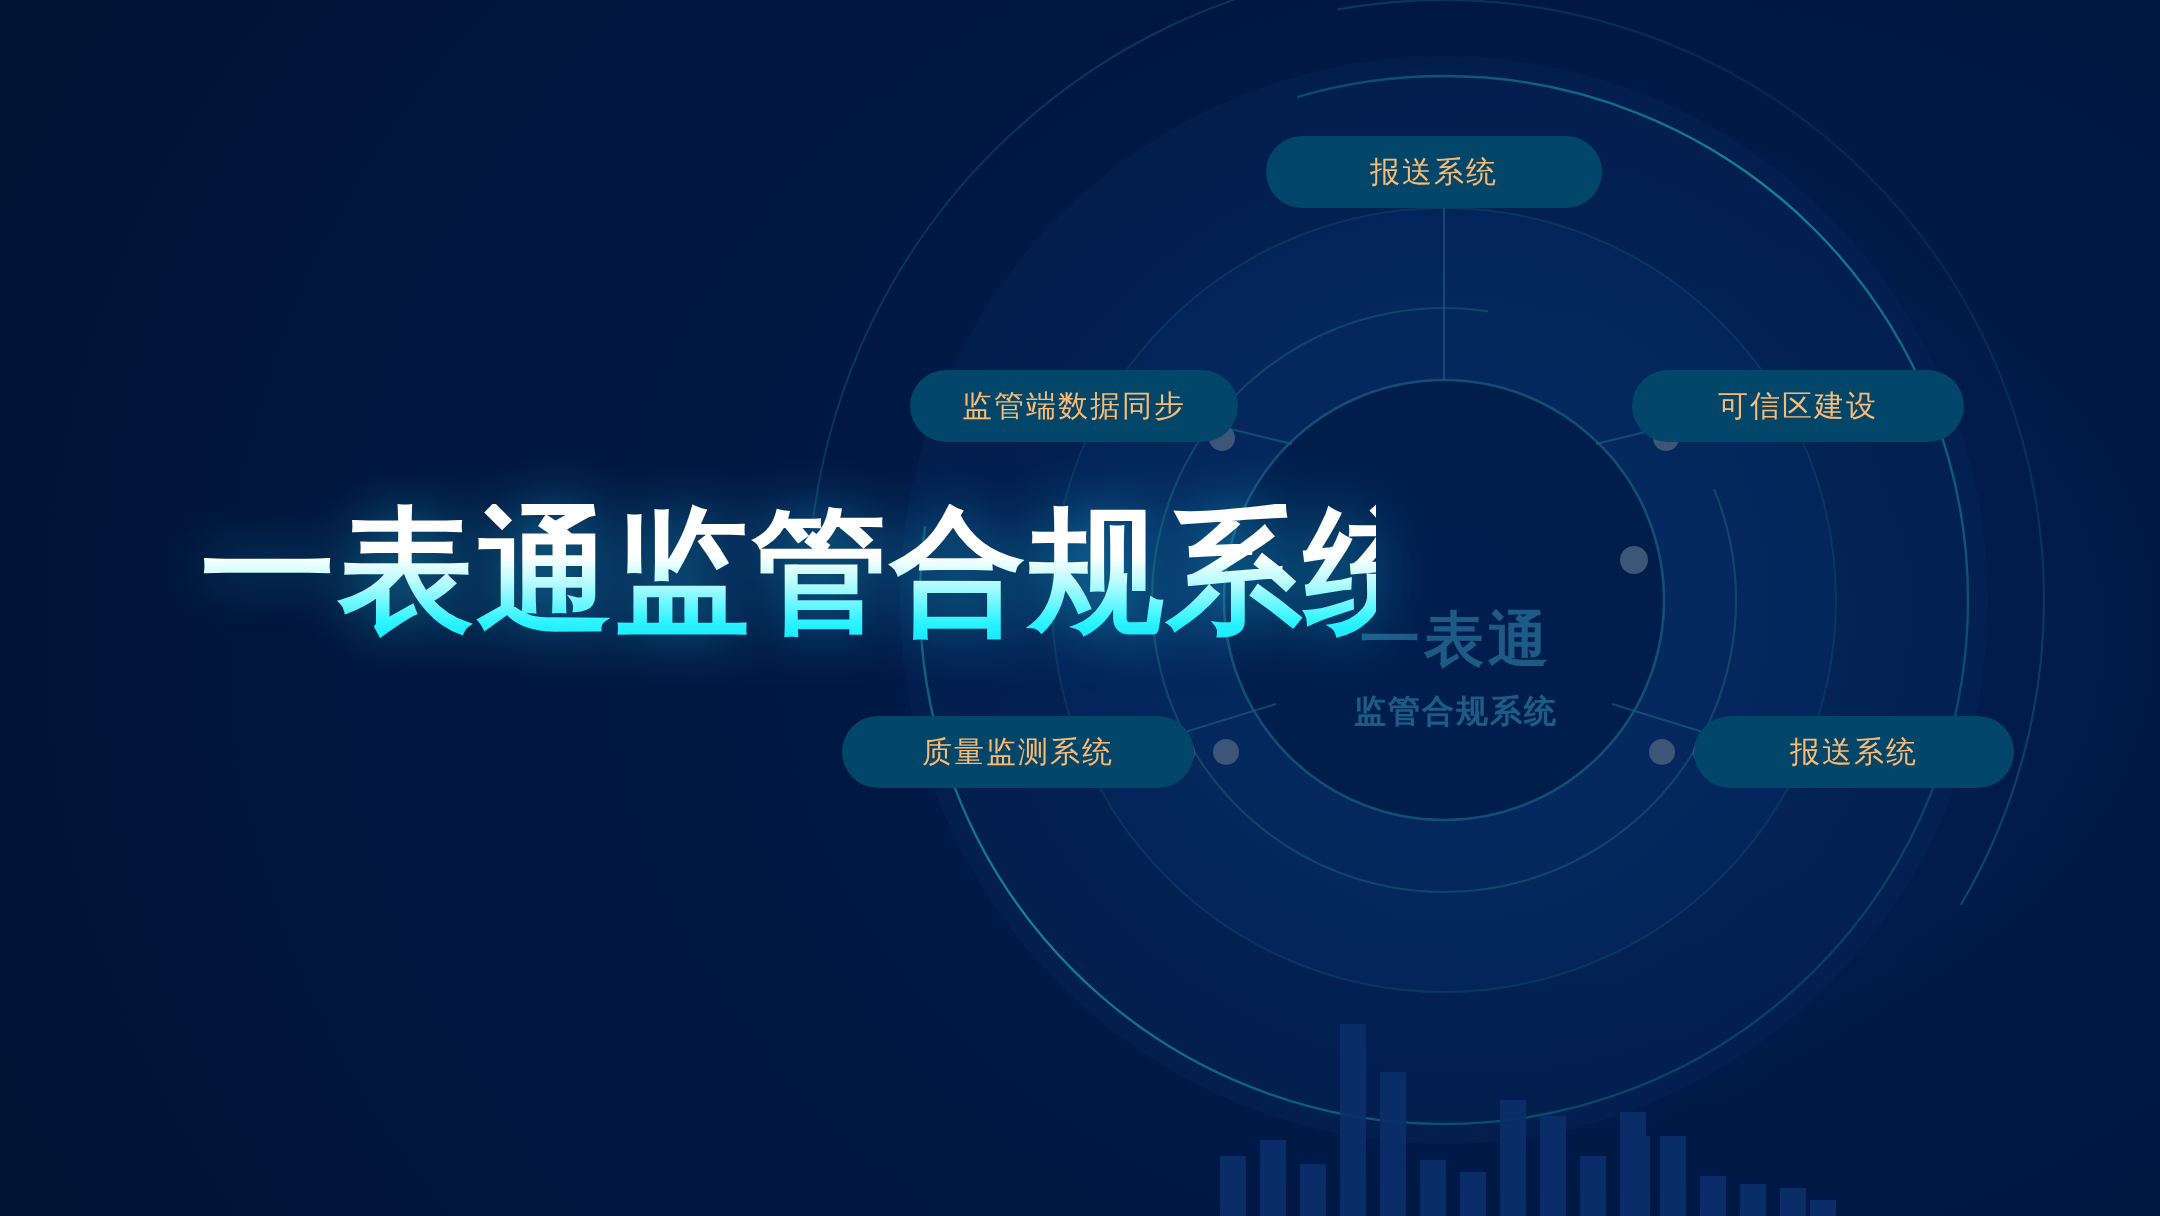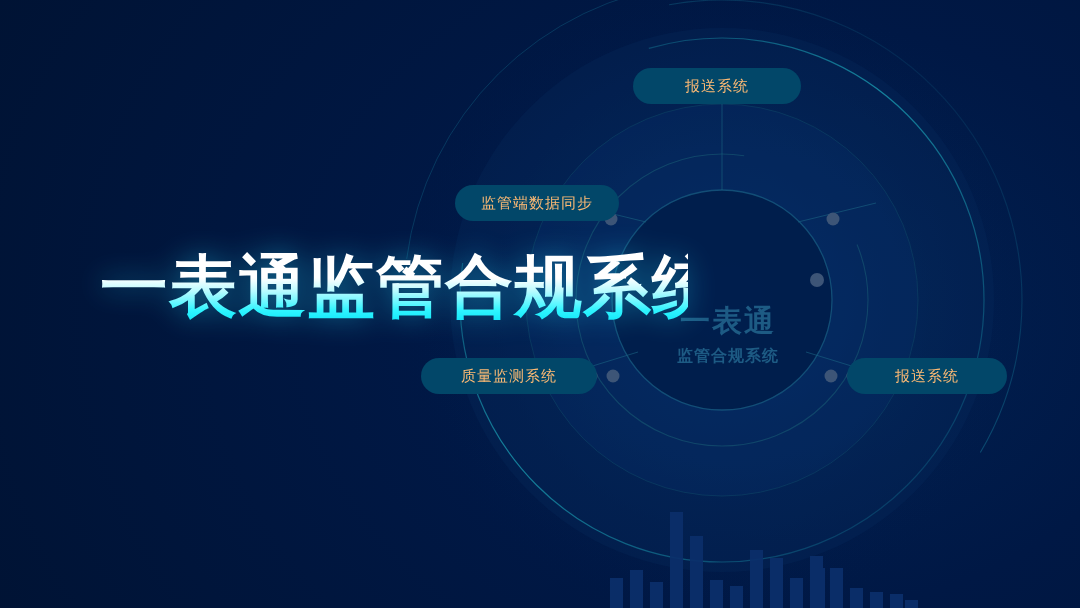--- a/index.html
+++ b/index.html
@@ -192,16 +192,17 @@
     <h1 id="main-title">一表通监管合规系统</h1>
   </div>
 
   <div id="center-label">
     <div id="center-title">一表通</div>
     <div id="center-sub">监管合规系统</div>
   </div>
 
   <div class="pill" id="pill-0">报送系统</div>
   <div class="pill" id="pill-1">监管端数据同步</div>
+  <div class="pill" id="pill-2">可信区建设</div>
   <div class="pill" id="pill-3">质量监测系统</div>
   <div class="pill" id="pill-4">报送系统</div>
 
 </div>
 
 </body></html>

